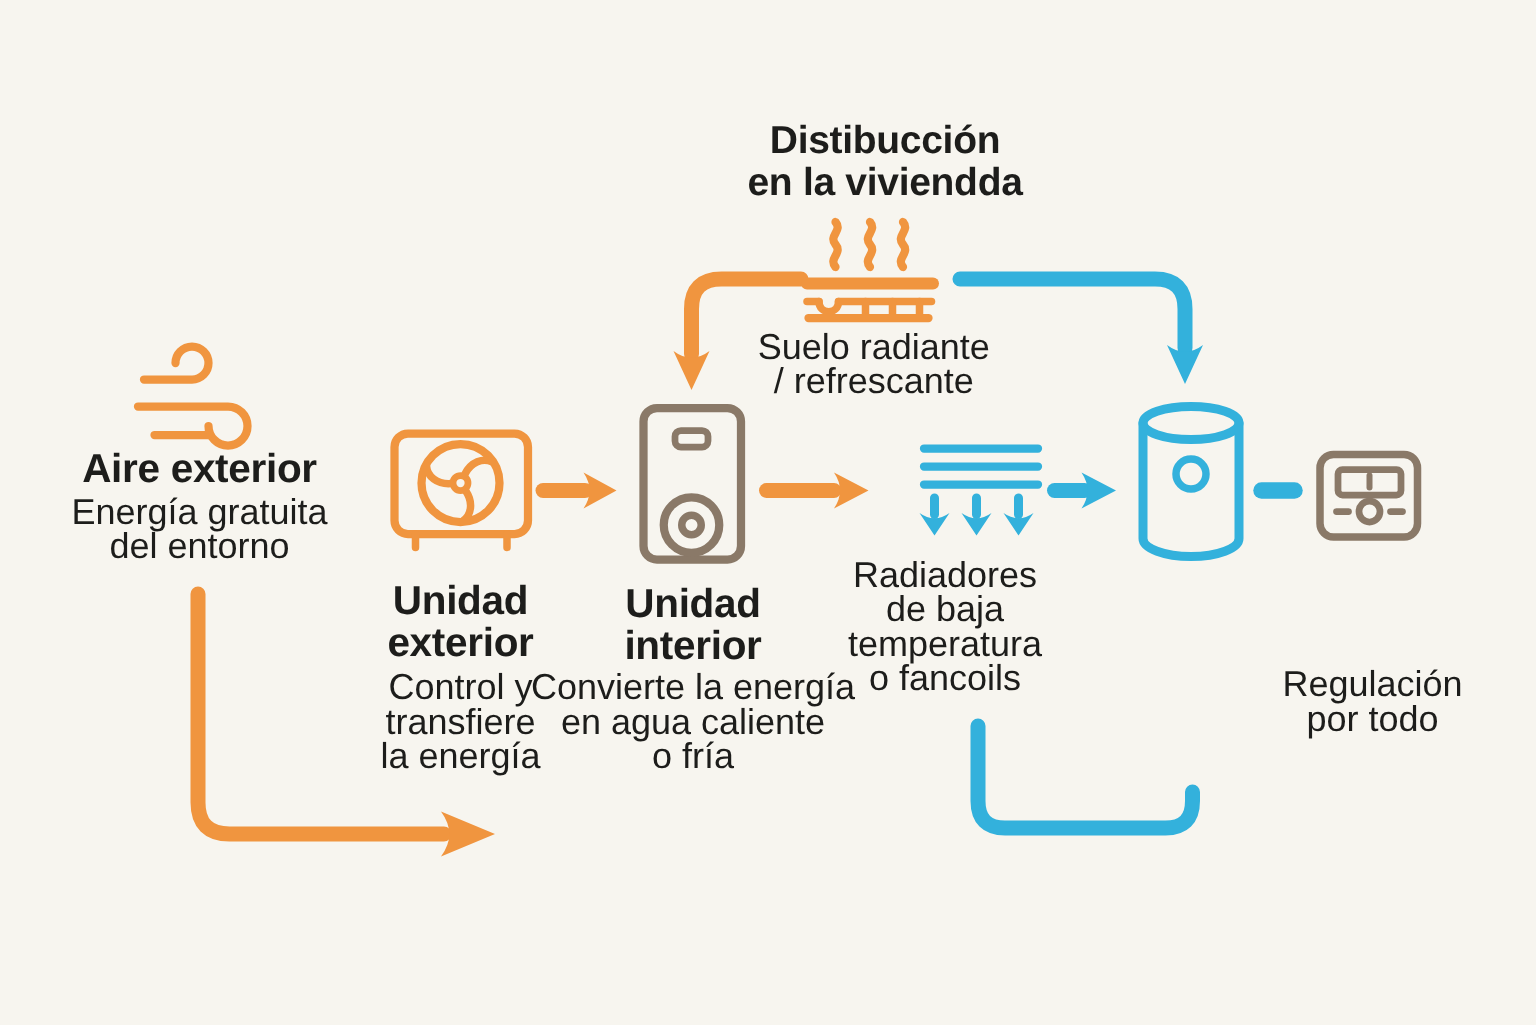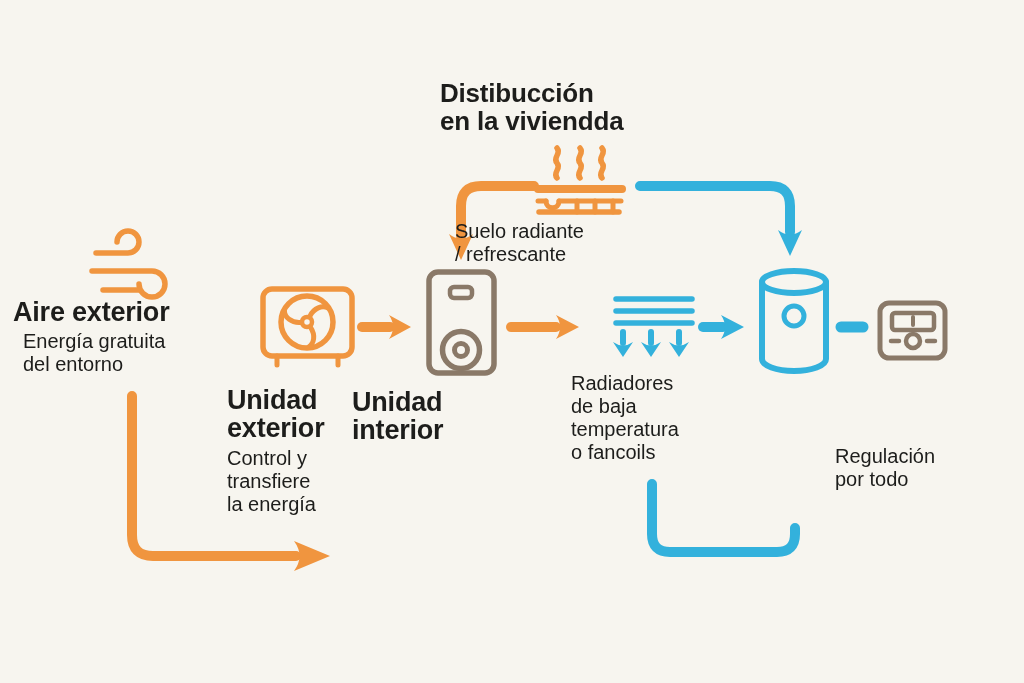--- a/index.html
+++ b/index.html
@@ -9,23 +9,23 @@
     font-family:"Liberation Sans",sans-serif;
     color:var(--text,#1D1D1B);
   }
   .diagram-svg{position:absolute;left:0;top:0}
   .ln{fill:none;stroke-linecap:round;stroke-linejoin:round}
   .or{stroke:var(--orange)}
   .bl{stroke:var(--blue)}
   .br{stroke:var(--brown)}
   .fo{fill:var(--orange);stroke:none}
   .fb{fill:var(--blue);stroke:none}
-  .txt{position:absolute;white-space:pre-line}
+  .txt{position:absolute;text-align:center;white-space:pre-line}
   .head{font-weight:700;font-size:27px;line-height:28px;letter-spacing:-.2px}
-  .sub{font-size:20px;line-height:23px}
+  .sub{font-size:24px;line-height:23px}
   .ttl{font-weight:700;font-size:26px;line-height:28px;letter-spacing:-.2px}
 </style>
 </head>
 <body>
 
 <div class="canvas">
 
   <svg class="diagram-svg" width="1024" height="683" viewBox="0 0 1024 683">
 
     <g>
@@ -124,33 +124,36 @@
     </g>
   </svg>
 
   <div class="txt ttl" style="left:440px;top:79px;width:300px">Distibucción
 en la viviendda</div>
 
   <div class="txt sub" style="left:455px;top:220px;width:255px">Suelo radiante
 / refrescante</div>
 
   <div class="txt head" style="left:13px;top:298px;width:240px">Aire exterior</div>
-  <div class="txt sub" style="left:23px;top:330px;width:240px">Energía gratuita
+  <div class="txt sub" style="left:13px;top:330px;width:240px">Energía gratuita
 del entorno</div>
 
   <div class="txt head" style="left:227px;top:386px;width:160px">Unidad
 exterior</div>
   <div class="txt sub" style="left:227px;top:447px;width:160px">Control y
 transfiere
 la energía</div>
 
   <div class="txt head" style="left:352px;top:388px;width:220px">Unidad
 interior</div>
+  <div class="txt sub" style="left:352px;top:447px;width:220px">Convierte la energía
+en agua caliente
+o fría</div>
 
-  <div class="txt sub" style="left:571px;top:372px;width:160px">Radiadores
+  <div class="txt sub" style="left:550px;top:372px;width:160px">Radiadores
 de baja
 temperatura
 o fancoils</div>
 
 
   <div class="txt sub" style="left:835px;top:445px;width:160px">Regulación
 por todo</div>
 
 </div>
 

